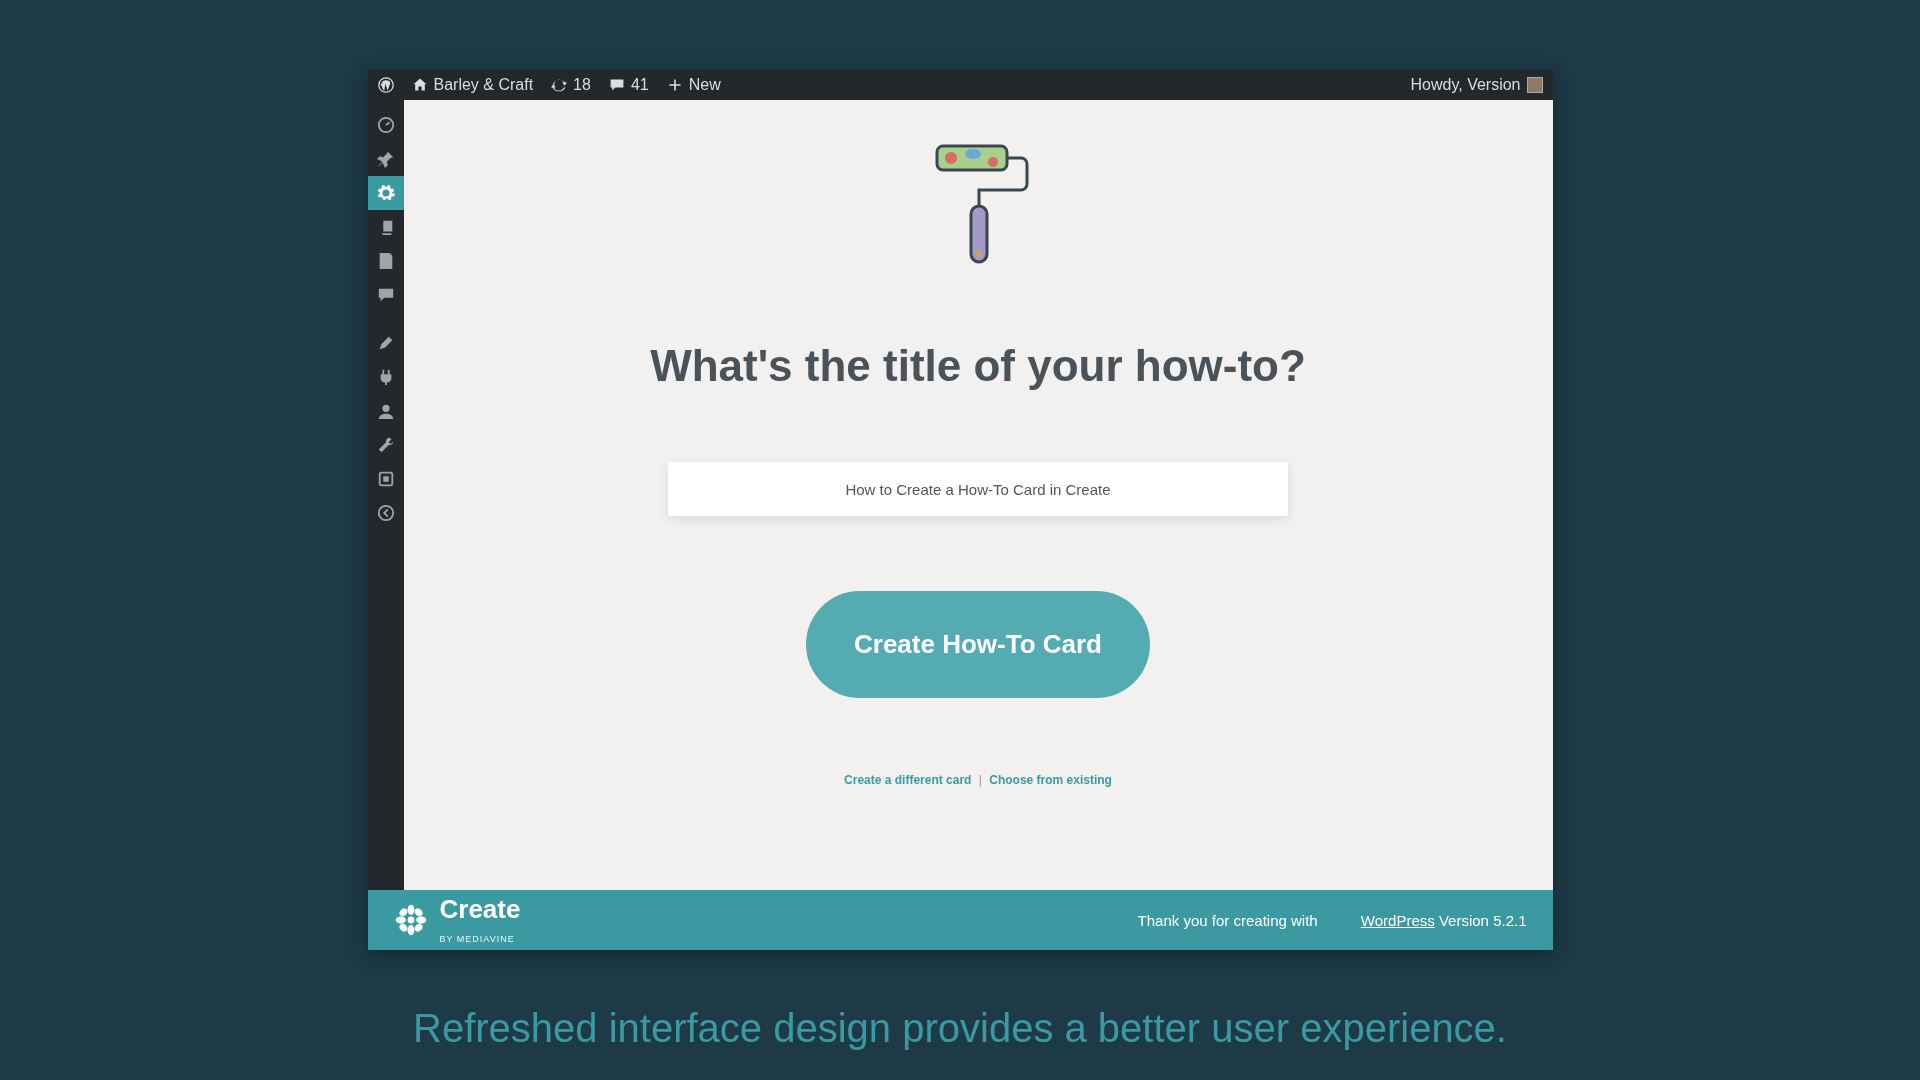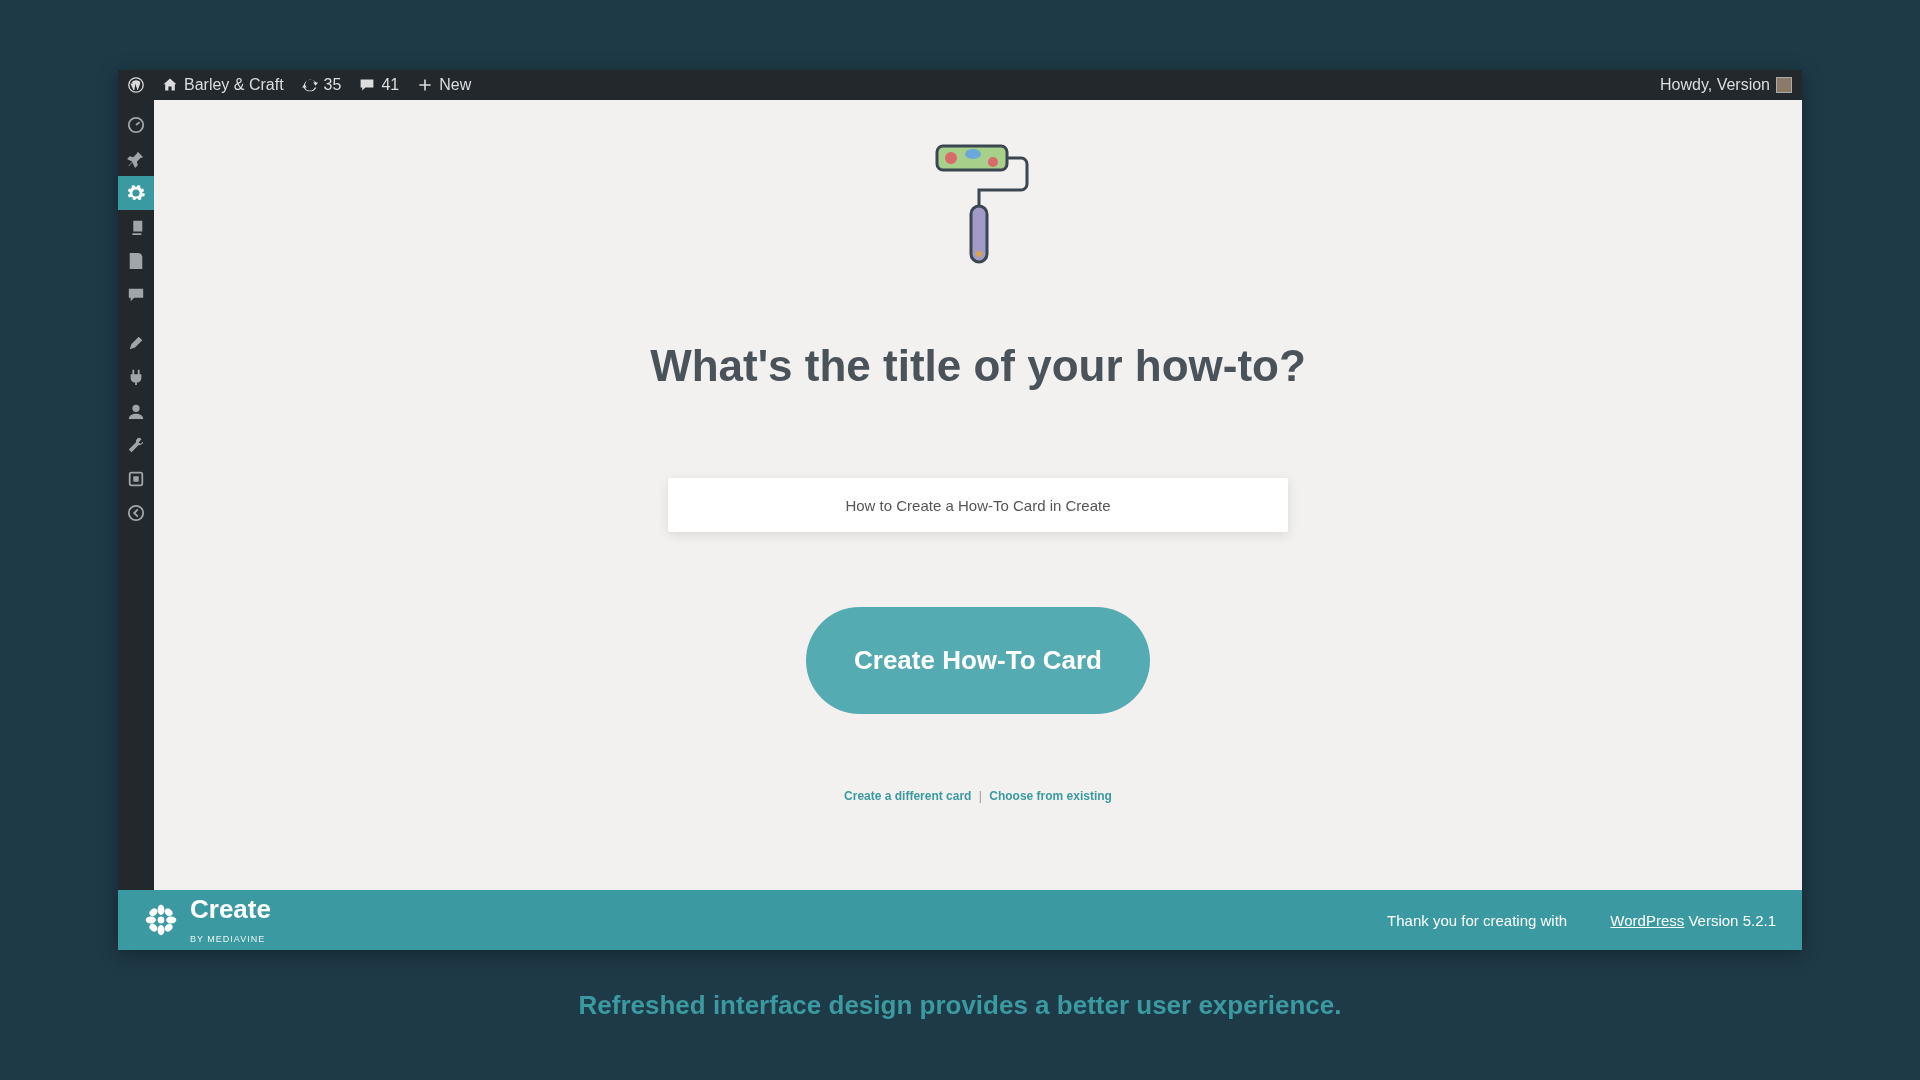--- a/index.html
+++ b/index.html
@@ -8,21 +8,21 @@
     background: #1e3a47;
     width: 1920px;
     height: 1080px;
     display: flex;
     flex-direction: column;
     align-items: center;
     justify-content: flex-start;
   }
   .stage {
     margin-top: 70px;
-    width: 1684px;
+    width: 1185px;
     height: 880px;
     background: #f2f1ef;
     display: flex;
     flex-direction: column;
     box-shadow: 0 4px 18px rgba(0,0,0,.35);
     position: relative;
   }
   
   .wp-adminbar {
     height: 30px;
@@ -64,43 +64,43 @@
     position: absolute; left: 0; right: 0; top: 40px;
     display: flex; flex-direction: column; align-items: center; gap: 31px;
   }
   .roller { margin-bottom: 30px; }
   .page-title {
     font-size: 44px; font-weight: 700; color: #4a525a; margin-bottom: 40px;
   }
   .title-input {
     width: 620px; height: 54px; background: #fff; border: none;
     box-shadow: 0 3px 12px rgba(0,0,0,.10); text-align: center;
-    font-size: 15px; color: #555; outline: none; border-radius: 2px; margin-top: 16px;
+    font-size: 15px; color: #555; outline: none; border-radius: 2px;
   }
   .create-btn {
     margin-top: 44px;
     background: #55abb2; color: #fff; border: none; border-radius: 999px;
     font-size: 26px; font-weight: 700; padding: 38px 48px; cursor: pointer;
   }
   .alt-links { margin-top: 44px; font-size: 12px; font-weight: 700; color: #888; }
   .alt-links a { color: #3b9aa1; text-decoration: none; cursor: pointer; }
   .alt-links .pipe { color: #999; font-weight: 400; margin: 0 4px; }
   
   .footer-bar {
     height: 60px; background: #3b9aa1; color: #fff; display: flex; align-items: center;
     justify-content: space-between; padding: 16px 26px; font-size: 15px;
   }
   .footer-brand { display: flex; align-items: center; gap: 12px; }
   .footer-brand .name { font-size: 26px; font-weight: 600; line-height: 1; }
   .footer-brand .sub { font-size: 9px; letter-spacing: 1px; opacity: .9; margin-top: 12px; }
   .footer-right a { color: #fff; text-decoration: underline; margin-left: 39px; }
   
   .caption {
-    margin-top: 40px;
-    color: #3b9aa1; font-size: 26px; font-weight: 700;
+    margin-top: 56px;
+    color: #3b9aa1; font-size: 40px; font-weight: 400;
   }
 </style>
 </head>
 <body>
 
 <div class="stage">
 
   <div class="wp-adminbar">
     <div class="left">
       <span class="item">
@@ -112,21 +112,21 @@
       <span class="item">
         <svg viewBox="0 0 20 20">
             <path d="M10 2l8 7h-2v8h-4v-5H8v5H4v-8H2z"></path>
           </svg>
         <span>Barley &amp; Craft</span>
       </span>
       <span class="item">
         <svg viewBox="0 0 20 20">
             <path d="M10 3a7 7 0 016.3 4H14l3 4 3-4h-2A9 9 0 002 11h2a7 7 0 016-8zm0 14a7 7 0 01-6.3-4H6L3 9l-3 4h2a9 9 0 0016 0h-2a7 7 0 01-6 4z"></path>
           </svg>
-        <span>35</span>
+        <span>18</span>
       </span>
       <span class="item">
         <svg viewBox="0 0 20 20">
             <path d="M2 3h16v10H8l-4 4v-4H2z"></path>
           </svg>
         <span>41</span>
       </span>
       <span class="item">
         <svg viewBox="0 0 20 20">
             <path d="M9 3h2v6h6v2h-6v6H9v-6H3V9h6z"></path>

